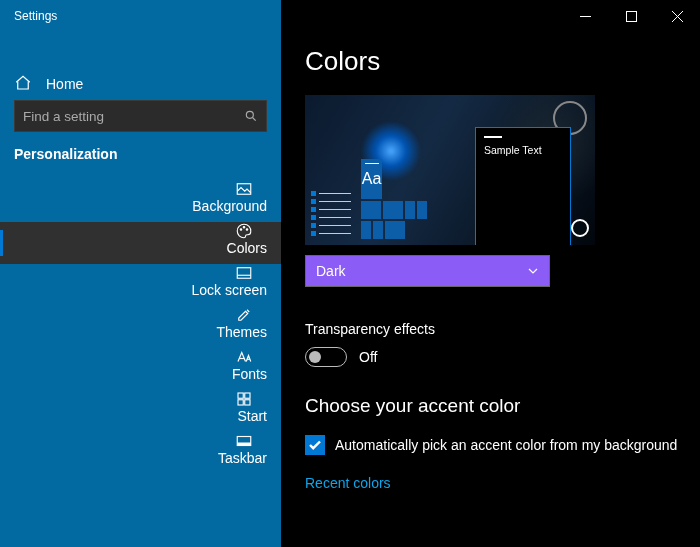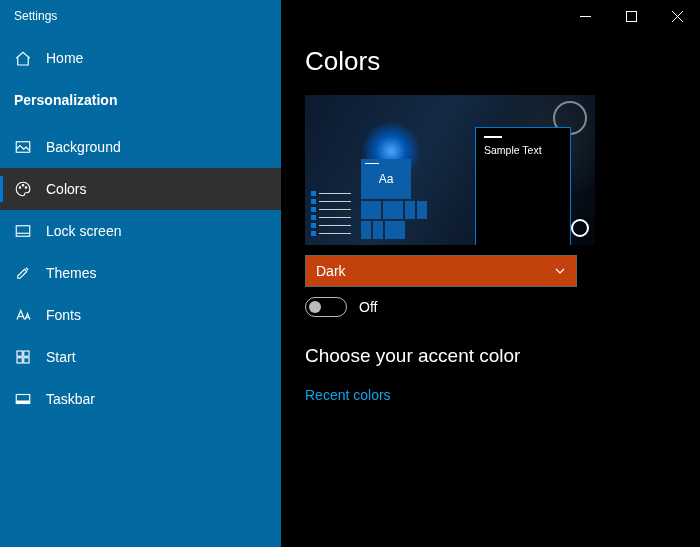--- a/index.html
+++ b/index.html
@@ -1,29 +1,29 @@
 <!DOCTYPE html>
 <html><head>
 <meta charset="utf-8">
 <style>
   * { margin:0; padding:0; box-sizing:border-box; font-family:"Segoe UI",Arial,sans-serif; }
   body { background:#000; color:#fff; width:700px; height:547px; overflow:hidden; }
   .window { display:flex; height:100%; }
   .sidebar { width:281px; background:#0369a1; display:flex; flex-direction:column; }
   .sidebar-header { height:32px; display:flex; align-items:center; padding:0 14px; font-size:12px; }
-  .home-row { display:flex; align-items:flex-start; padding:0 14px; height:42px; margin-top:18px; cursor:pointer; }
+  .home-row { display:flex; align-items:flex-end; padding:0 14px; height:42px; margin-top:18px; cursor:pointer; }
   .home-row .ic { width:18px; height:18px; margin-right:14px; }
   .home-row span { font-size:14px; }
   .search-box { margin:8px 14px 14px; height:32px; background:#2b2b2b; border:1px solid #3a3a3a; display:flex; align-items:center; padding:0 8px; }
   .search-box input { flex:1; background:transparent; border:none; color:#bbb; font-size:13.5px; outline:none; }
   .search-box input::placeholder { color:#aaa; }
   .search-box .ic { width:14px; height:14px; color:#aaa; }
   .category { padding:0 14px; font-size:14px; font-weight:600; margin-bottom:18px; }
   .navlist { display:flex; flex-direction:column; }
-  .nav-item { display:flex; align-items:center; height:42px; padding:0 14px; font-size:14px; cursor:pointer; position:relative; }
+  .nav-item { display:flex; align-items:flex-end; height:42px; padding:0 14px; font-size:14px; cursor:pointer; position:relative;flex-direction:column; }
   .nav-item.active { background:#303030; }
   .nav-item.active::before { content:""; position:absolute; left:0; top:8px; bottom:8px; width:3px; background:#0078d4; }
   .nav-item .ic { width:18px; height:18px; margin-right:14px; color:#fff; flex-shrink:0; }
   .content-pane { flex:1; background:#000; position:relative; overflow:hidden; }
   .win-controls { position:absolute; top:0; right:0; height:32px; display:flex; }
   .win-btn { width:46px; height:32px; display:flex; align-items:center; justify-content:center; cursor:pointer; }
   .win-btn svg { stroke:#fff; fill:none; }
   .content { padding:46px 0 0 24px; }
   h1.page-title { font-weight:400; font-size:26px; margin-bottom:18px; }
   .preview { width:290px; height:150px; background:linear-gradient(120deg,#0b1a2e,#142a44 40%,#02060c); position:relative; border-radius:0; overflow:hidden; }
@@ -32,28 +32,28 @@
   .preview .lens { position:absolute; right:8px; top:6px; width:34px; height:34px; border-radius:50%; border:2px solid #888; }
   .preview .cortana { position:absolute; right:6px; bottom:8px; width:18px; height:18px; border-radius:50%; border:2px solid #fff; }
   .preview .sample-win { position:absolute; right:24px; top:32px; width:96px; height:120px; background:#000; border:1px solid #0078d4; padding:8px 8px; }
   .preview .sample-win .line { width:18px; height:2px; background:#fff; margin-bottom:6px; }
   .preview .sample-win .txt { font-size:10.5px; color:#fff; }
   .tile-col { position:absolute; left:6px; bottom:6px; width:40px; }
   .tile-col .r { height:5px; display:flex; align-items:center; margin-bottom:3px; }
   .tile-col .r .d { width:5px; height:5px; background:#0078d4; margin-right:3px; }
   .tile-col .r .l { flex:1; height:1.5px; background:#ccc; }
   .tiles { position:absolute; left:56px; bottom:6px; width:80px; }
-  .tiles .taa { width:50px; height:40px; background:#0c5ea8; display:flex; align-items:center; justify-content:center; font-size:12px; margin-bottom:2px; position:relative; }
+  .tiles .taa { width:21px; height:40px; background:#0c5ea8; display:flex; align-items:center; justify-content:center; font-size:16px; margin-bottom:2px; position:relative; }
   .tiles .taa::before { content:""; position:absolute; top:4px; left:4px; width:14px; height:1px; background:#fff; }
   .tiles .trow { display:flex; gap:2px; margin-top:2px; }
   .tiles .trow .sq { background:#0c5ea8; }
   .tiles .trow .s1 { width:20px; height:18px; }
   .tiles .trow .s2 { width:10px; height:18px; }
   .label { font-size:14px; margin-top:34px; }
-  .select { margin-top:10px; width:272px; height:32px; border:1px solid #666; display:flex; align-items:center; justify-content:space-between; padding:0 10px; font-size:14px; cursor:pointer; background:#c2410c; }
+  .select { margin-top:10px; width:245px; height:32px; border:1px solid #666; display:flex; align-items:center; justify-content:space-between; padding:0 10px; font-size:14px; cursor:pointer; background:#8b5cf6; }
   .select .chev { width:12px; height:12px; }
   .toggle-row { margin-top:10px; display:flex; align-items:center; gap:12px; }
   .toggle { width:42px; height:20px; border:1.5px solid #bbb; border-radius:10px; position:relative; cursor:pointer; }
   .toggle .knob { position:absolute; left:3px; top:3px; width:12px; height:12px; background:#bbb; border-radius:50%; }
   .toggle-row span { font-size:14px; }
   h2.section { font-size:19px; font-weight:400; margin-top:28px; }
   .check-row { display:flex; align-items:center; gap:10px; margin-top:18px; }
   .checkbox { width:20px; height:20px; background:#0078d4; display:flex; align-items:center; justify-content:center; cursor:pointer; }
   .checkbox svg { stroke:#fff; stroke-width:2.4; fill:none; }
   .check-row span { font-size:14px; }
@@ -71,20 +71,27 @@
     </div>
 
     <div class="home-row">
       <svg class="ic" viewBox="0 0 24 24" fill="none" stroke="#fff" stroke-width="1.6">
           <path d="M3 11l9-8 9 8"></path>
           <path d="M5 10v10h14V10"></path>
         </svg>
       <span>Home</span>
     </div>
 
+    <div class="search-box">
+      <input placeholder="Find a setting" style="">
+      <svg class="ic" viewBox="0 0 24 24" fill="none" stroke="currentColor" stroke-width="2">
+          <circle cx="10" cy="10" r="6"></circle>
+          <path d="M20 20l-5-5"></path>
+        </svg>
+    </div>
 
     <div class="category">Personalization</div>
 
     <div class="navlist">
       <div class="nav-item">
         <svg class="ic" viewBox="0 0 24 24" fill="none" stroke="#fff" stroke-width="1.5">
             <rect x="3" y="5" width="18" height="14"></rect>
             <path d="M3 15l5-5 5 5 3-3 5 5"></path>
           </svg>
         <span>Background</span>
@@ -213,26 +220,35 @@
         <div class="cortana"></div>
       </div>
 
       <div class="select">
         <span>Dark</span>
         <svg class="chev" viewBox="0 0 12 12" fill="none" stroke="#fff" stroke-width="1.2">
             <path d="M2 4l4 4 4-4"></path>
           </svg>
       </div>
 
+      <div class="label">Transparency effects</div>
       <div class="toggle-row">
         <div class="toggle">
             <div class="knob"></div>
           </div>
         <span>Off</span>
       </div>
 
       <h2 class="section">Choose your accent color</h2>
+      <div class="check-row">
+        <div class="checkbox">
+          <svg width="14" height="14" viewBox="0 0 14 14">
+              <path d="M2 7l3.2 3.2L12 3.5"></path>
+            </svg>
+        </div>
+        <span>Automatically pick an accent color from my background</span>
+      </div>
 
       <div class="subhead">Recent colors</div>
     </div>
   </div>
 
 </div>
 
 </body></html>

